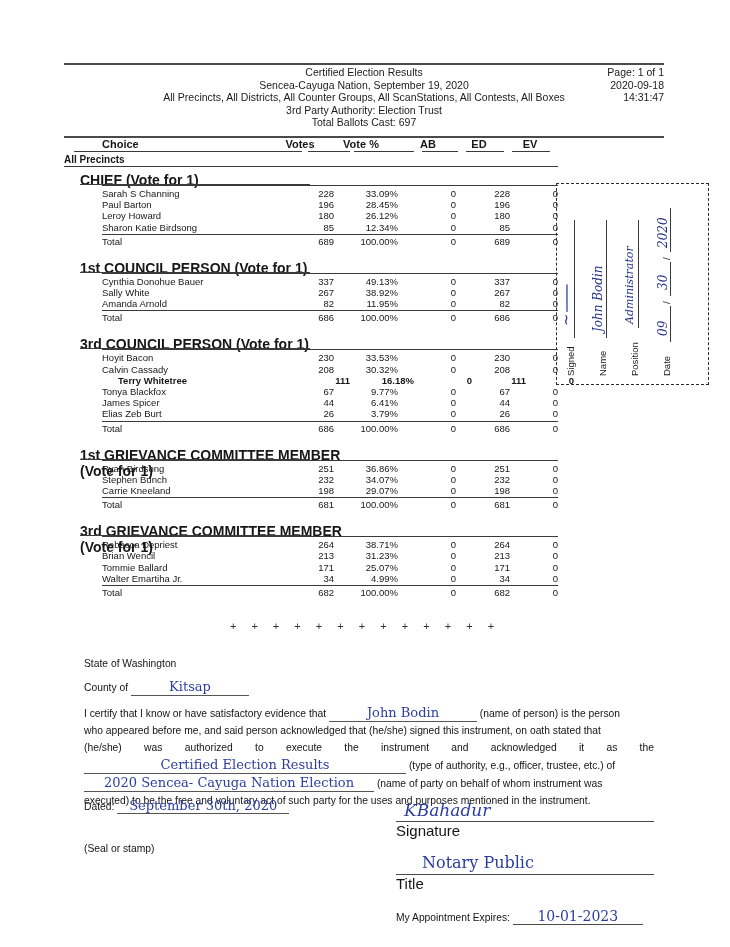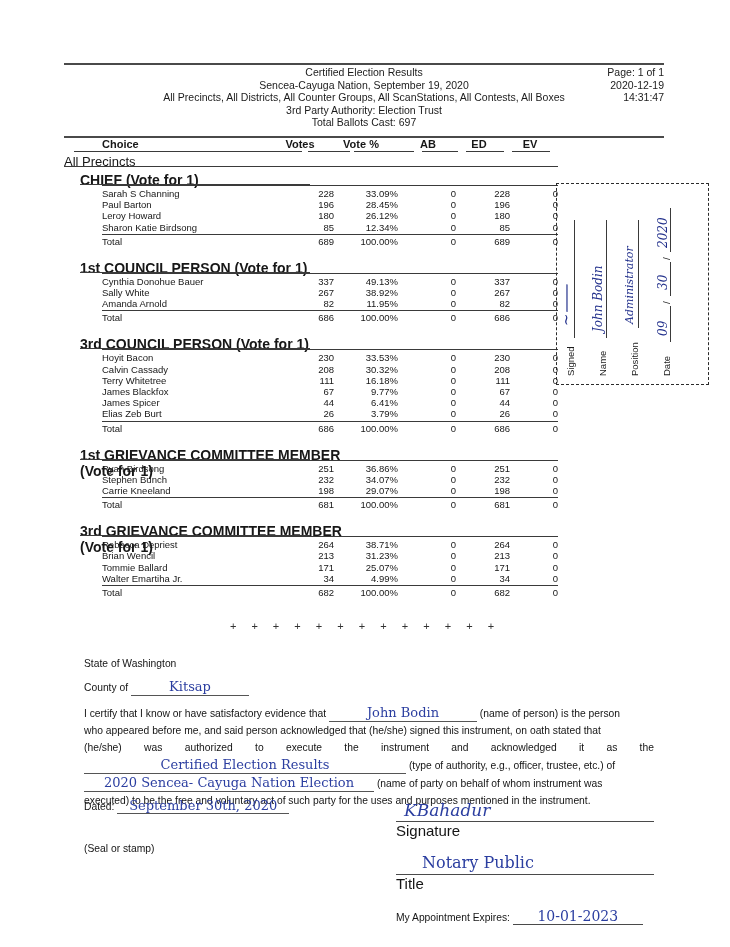--- a/index.html
+++ b/index.html
@@ -35,21 +35,21 @@
   .c-ev{position:absolute;left:446px;width:48px;text-align:right;}
   .colhdr .c-choice{left:38px;width:200px;text-align:left;}
   .colhdr .c-votes{left:208px;width:56px;text-align:center;}
   .colhdr .c-pct{left:266px;width:62px;text-align:center;}
   .colhdr .c-ab{left:340px;width:48px;text-align:center;}
   .colhdr .c-ed{left:388px;width:54px;text-align:center;}
   .colhdr .c-ev{left:442px;width:48px;text-align:center;}
 
   .u-line{position:absolute;height:1px;background:#3a3a3a;}
 
-  .precinct{font-weight:normal;font-size:13px;}
+  .precinct{font-weight:bold;font-size:10px;}
   .contest{font-weight:bold;font-size:14px;}
   .cand .c-choice{left:38px;}
   .totalrow .c-choice{left:38px;}
 
   
   .signbox{
     position:absolute;left:556px;top:183px;width:151px;height:200px;
     border:1px dashed #2b2b2b;
   }
   .signbox-inner{
@@ -102,21 +102,21 @@
   <div class="hdr">
     <div class="hdr-center">
       <div>Certified Election Results</div>
       <div>Sencea-Cayuga Nation, September 19, 2020</div>
       <div>All Precincts, All Districts, All Counter Groups, All ScanStations, All Contests, All Boxes</div>
       <div>3rd Party Authority: Election Trust</div>
       <div>Total Ballots Cast: 697</div>
     </div>
     <div class="hdr-right">
       <div>Page: 1 of 1</div>
-      <div>2020-12-19</div>
+      <div>2020-09-18</div>
       <div>14:31:47</div>
     </div>
   </div>
 
   <div class="rule-hdr"></div>
 
   <div class="tbl" id="results-table" style="height: 473px;">
       <div class="row colhdr" style="position: absolute; left: 0px; top: 0px; width: 600px;">
         <div class="c-choice">Choice</div>
         <div class="c-votes">Votes</div>
@@ -233,30 +233,30 @@
         <div class="c-ev">0</div>
       </div>
       <div class="row cand" style="position: absolute; left: 0px; top: 225.6px; width: 600px;">
         <div class="c-choice">Calvin Cassady</div>
         <div class="c-votes">208</div>
         <div class="c-pct">30.32%</div>
         <div class="c-ab">0</div>
         <div class="c-ed">208</div>
         <div class="c-ev">0</div>
       </div>
-      <div class="row cand" style="position: absolute; left: 0px; top: 236.8px; width: 600px;">
+      <div class="row cand" style="position: absolute; left: 16px; top: 236.8px; width: 600px; font-weight: bold;">
         <div class="c-choice">Terry Whitetree</div>
         <div class="c-votes">111</div>
         <div class="c-pct">16.18%</div>
         <div class="c-ab">0</div>
         <div class="c-ed">111</div>
         <div class="c-ev">0</div>
       </div>
       <div class="row cand" style="position: absolute; left: 0px; top: 248px; width: 600px;">
-        <div class="c-choice">James Blackfox</div>
+        <div class="c-choice">Tonya Blackfox</div>
         <div class="c-votes">67</div>
         <div class="c-pct">9.77%</div>
         <div class="c-ab">0</div>
         <div class="c-ed">67</div>
         <div class="c-ev">0</div>
       </div>
       <div class="row cand" style="position: absolute; left: 0px; top: 259.2px; width: 600px;">
         <div class="c-choice">James Spicer</div>
         <div class="c-votes">44</div>
         <div class="c-pct">6.41%</div>

